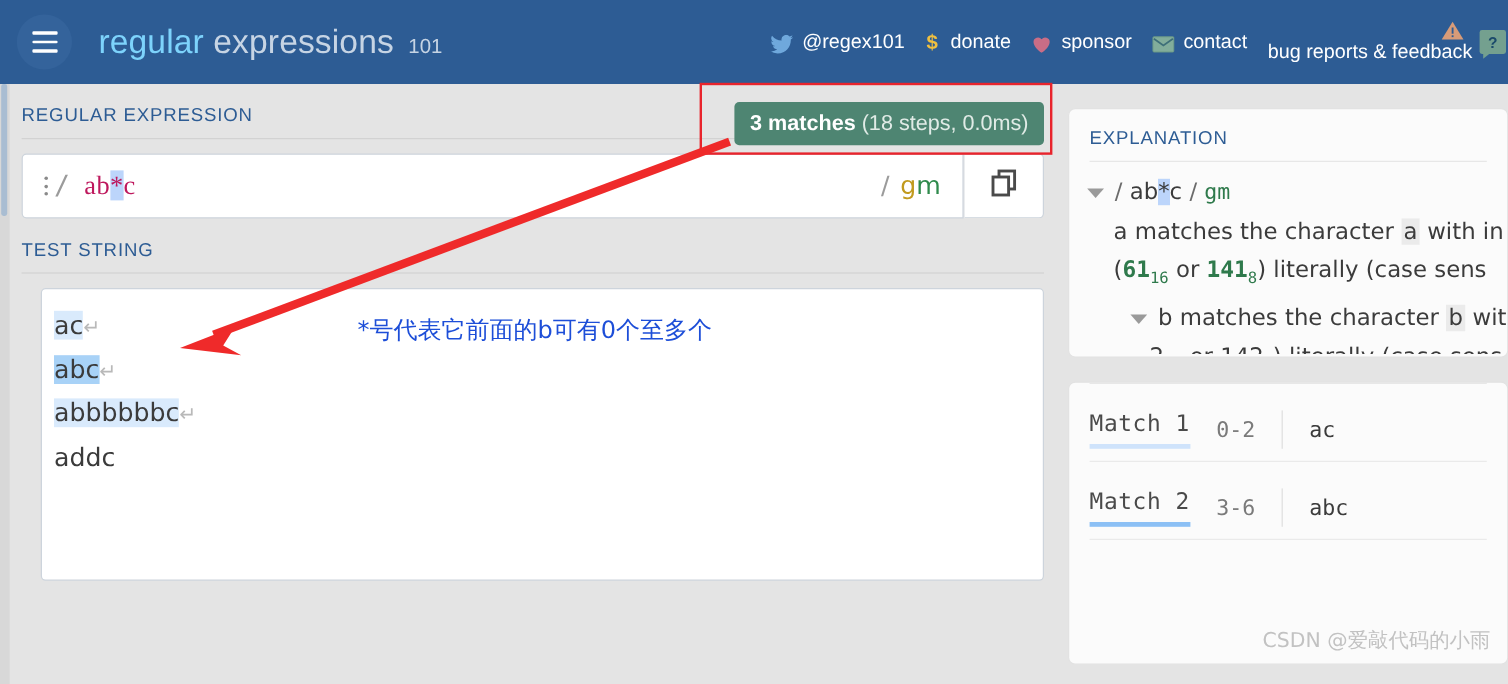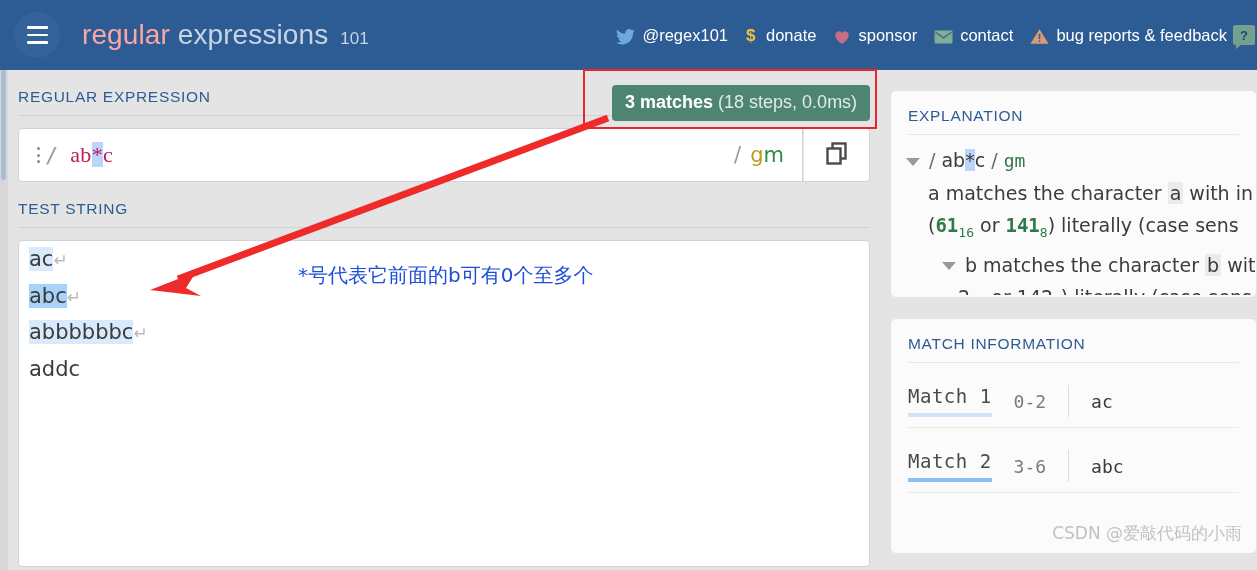--- a/index.html
+++ b/index.html
@@ -34,36 +34,36 @@
     display: block; width: 21px; height: 2.5px;
     background: #ffffff; margin: 2.6px 0; border-radius: 1px;
   }
   .brand {
     margin-left: 22px; flex: 0 0 auto;
     white-space: nowrap;
     color: #ffffff;
     font-size: 28px;
     letter-spacing: .1px;
   }
-  .brand .b1 { font-weight: 400; color: #fca5a5; }
+  .brand .b1 { font-weight: 400; color: #7dd3fc; }
   .brand .b2 { font-weight: 400; color: #c6d4e4; }
   .brand .b3 { font-size: 17px; color: #c6d4e4; margin-left: 4px; }
 
   .hnav {
     margin-left: auto; display: flex; align-items: center;
     white-space: nowrap; padding-right: 0px;
   }
   .hlink {
     display: flex; align-items: flex-end;
     color: #ffffff; font-size: 16.5px;
     margin-right: 17px; cursor: pointer;
     text-decoration: none;
   }
   .hlink .ic { margin-right: 7px; display: flex; align-items: center; }
-  .hlink-last { margin-right: 6px; }
+  .hlink-last { margin-right: 6px; flex-direction: column; }
 
   .help-badge {
     width: 22px; height: 20px; position: relative;
     background: #74a08f; border-radius: 2px;
     display: flex; align-items: center; justify-content: center;
     color: #1b4a6b; font-size: 13px; font-weight: 700;
     cursor: pointer; margin-right: 2px;
   }
   .help-badge:after {
     content: ""; position: absolute; left: 3px; bottom: -4px;
@@ -134,26 +134,26 @@
   .copy-box {
     width: 67px; flex: 0 0 67px;
     background: #ffffff;
     border: 1px solid #cdd4dc; border-left: 1px solid #e3e6ea;
     border-radius: 0 4px 4px 0;
     display: flex; align-items: center; justify-content: center;
     cursor: pointer;
   }
 
   .test-box {
-    margin: 12px 10px 0 10px;
-    height: 327px;
+    margin: 12px 10px 0 26px;
+    height: 244px;
     background: #ffffff;
     border: 1px solid #cdd4dc;
     border-radius: 4px;
-    padding: 0 0 0 10px;
+    padding: 12px 0 0 10px;
   }
   .tline {
     font-size: 21px;
     font-family: "DejaVu Sans", sans-serif;
     color: #3b3b3b;
     line-height: 36.5px;
     height: 36.5px;
     white-space: pre;
   }
   .tline .m   { background: #d9eafc; }
@@ -397,21 +397,20 @@
         <div class="exp-line exp-ind1"><span>(</span><span class="exp-num"><span>61</span><sub>16</sub></span><span> or </span><span class="exp-num"><span>141</span><sub>8</sub></span><span>) literally (case sens</span></div>
 
         <div class="exp-line exp-ind2"><span class="caret"></span><span>b matches the character </span><span class="chargrey">b</span><span> with</span></div>
 
         <div class="exp-line exp-ind3 clipline">2₁₆ or 142₈) literally (case sens</div>
 
       </div>
     </div>
 
     <div class="panel" id="match-panel">
-      <div class="panel-title">MATCH INFORMATION</div>
       <div class="panel-rule"></div>
 
       <div class="mrow">
         <span class="mlabel">Match 1</span>
         <span class="mrange">0-2</span>
         <span class="mdiv"></span>
         <span class="mval">ac</span>
       </div>
       <div class="mrow-sep"></div>
 

